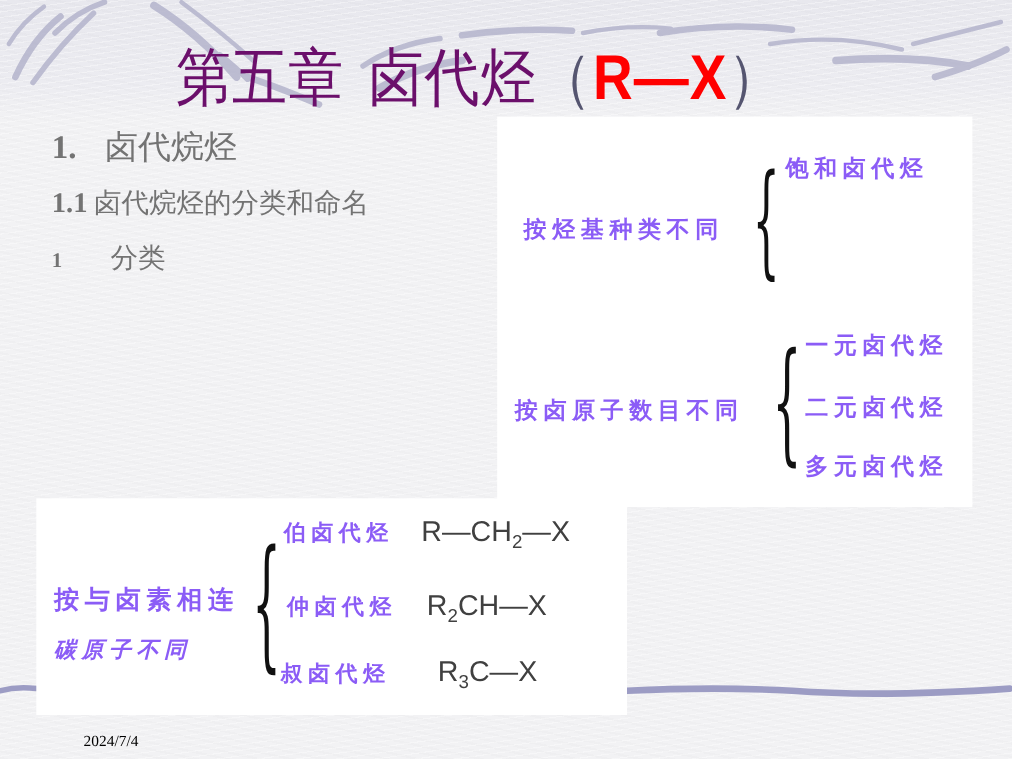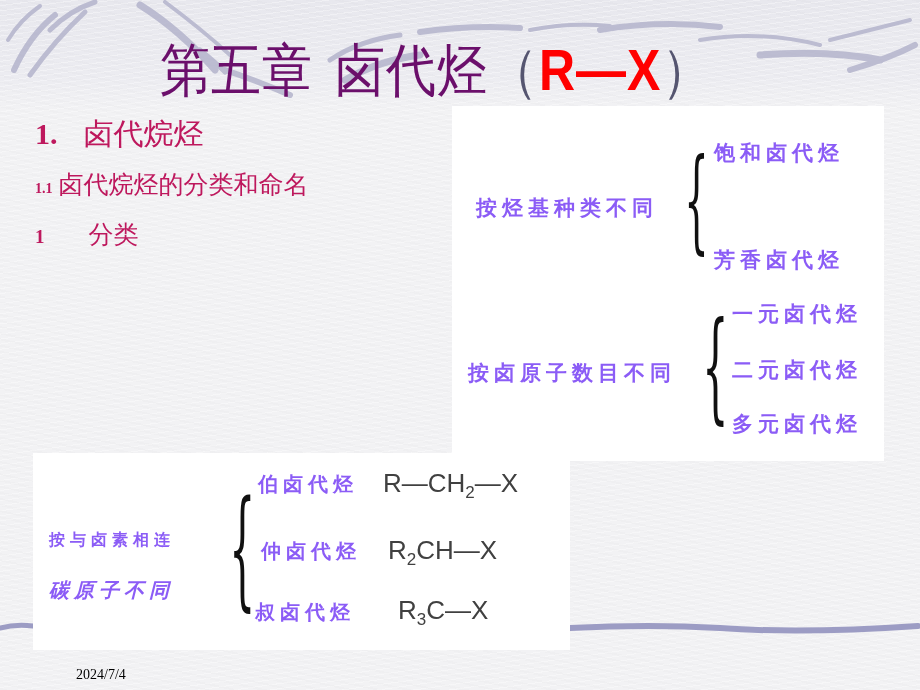--- a/index.html
+++ b/index.html
@@ -22,30 +22,30 @@
     .title {
       position: absolute; left: 160px; top: 30px; height: 70px;
       font-family: "DejaVu Sans", sans-serif; font-size: 50px; line-height: 70px;
       color: #6b0f6b; white-space: nowrap; letter-spacing: 1px;
       transform: scaleY(1.15); transform-origin: left top;
     }
     .title .gap { display: inline-block; width: 22px; }
     .title .paren { color: #555570; font-weight: normal; }
     .title .rx { color: #ff0000; font-weight: bold; font-family: "Liberation Sans", sans-serif; }
     .outline {
-      position: absolute; left: 35px; color: #be185d;
+      position: absolute; left: 47px; color: #737373;
       white-space: nowrap;
       text-align: right;
     }
     .outline .num { font-family: "Liberation Serif", serif; font-weight: bold; }
     .outline .txt { font-family: "DejaVu Sans", sans-serif; }
     .l1 { top: 114px; font-size: 30px; }
     .l1 .num { margin-right: 26px; }
     .l2 { top: 168px; font-size: 25px; }
-    .l2 .num { font-size: 14px; margin-right: 6px; }
+    .l2 .num { font-size: 26px; margin-right: 6px; }
     .l3 { top: 218px; font-size: 25px; }
     .l3 .num { font-size: 19px; margin-right: 44px; }
 
     .panel { position: absolute; background: #ffffff; }
     .panel-a { left: 452px; top: 106px; width: 432px; height: 355px; }
     .panel-b { left: 33px; top: 453px; width: 537px; height: 197px; }
 
     .cn {
       position: absolute; font-family: "DejaVu Serif", serif; font-weight: bold;
       color: #8b5cf6; white-space: nowrap; letter-spacing: 5px; font-size: 21px;
@@ -107,31 +107,30 @@
   <span class="num">1.1</span><span class="txt">卤代烷烃的分类和命名</span>
 </div>
 <div class="outline l3">
   <span class="num">1</span><span class="txt">分类</span>
 </div>
 
 <div class="panel panel-a">
   <div class="cn" style="left:24px; top:88px;">按烃基种类不同</div>
   <div class="brace" style="left:232px; top:38px; font-size:112px; transform:scaleX(0.35); transform-origin:left top;">{</div>
   <div class="cn" style="left:262px; top:33px;">饱和卤代烃</div>
-  <div class="cn" style="left:262px; top:140px;">芳香卤代烃</div>
 
   <div class="cn" style="left:16px; top:253px;">按卤原子数目不同</div>
   <div class="brace" style="left:250px; top:200px; font-size:120px; transform:scaleX(0.35); transform-origin:left top;">{</div>
   <div class="cn" style="left:280px; top:194px;">一元卤代烃</div>
   <div class="cn" style="left:280px; top:250px;">二元卤代烃</div>
   <div class="cn" style="left:280px; top:304px;">多元卤代烃</div>
 </div>
 
 <div class="panel panel-b">
-  <div class="cn" style="left:16px; top:77px; font-size:16px;">按与卤素相连</div>
+  <div class="cn" style="left:16px; top:77px; font-size:23px;">按与卤素相连</div>
   <div class="cn" style="left:16px; top:124px; font-size:20px;font-style:italic;">碳原子不同</div>
   <div class="brace" style="left:196px; top:30px; font-size:130px; transform:scaleX(0.32); transform-origin:left top;">{</div>
 
   <div class="cn" style="left:225px; top:18px; font-size:20px;">伯卤代烃</div>
   <div class="formula" style="left:350px; top:15px;"><span>R—CH</span><sub>2</sub><span>—X</span></div>
 
   <div class="cn" style="left:228px; top:85px; font-size:20px;">仲卤代烃</div>
   <div class="formula" style="left:355px; top:82px;"><span>R</span><sub>2</sub><span>CH—X</span></div>
 
   <div class="cn" style="left:222px; top:146px; font-size:20px;">叔卤代烃</div>

